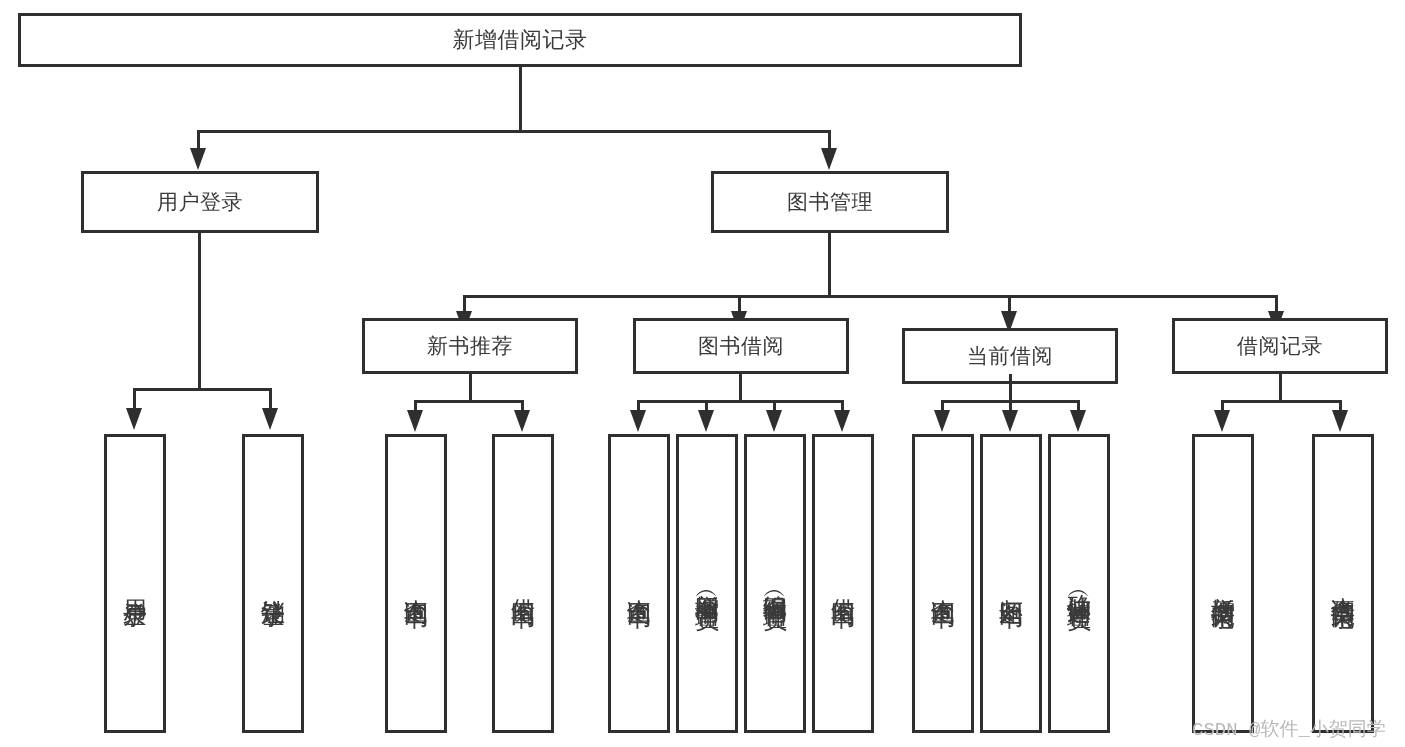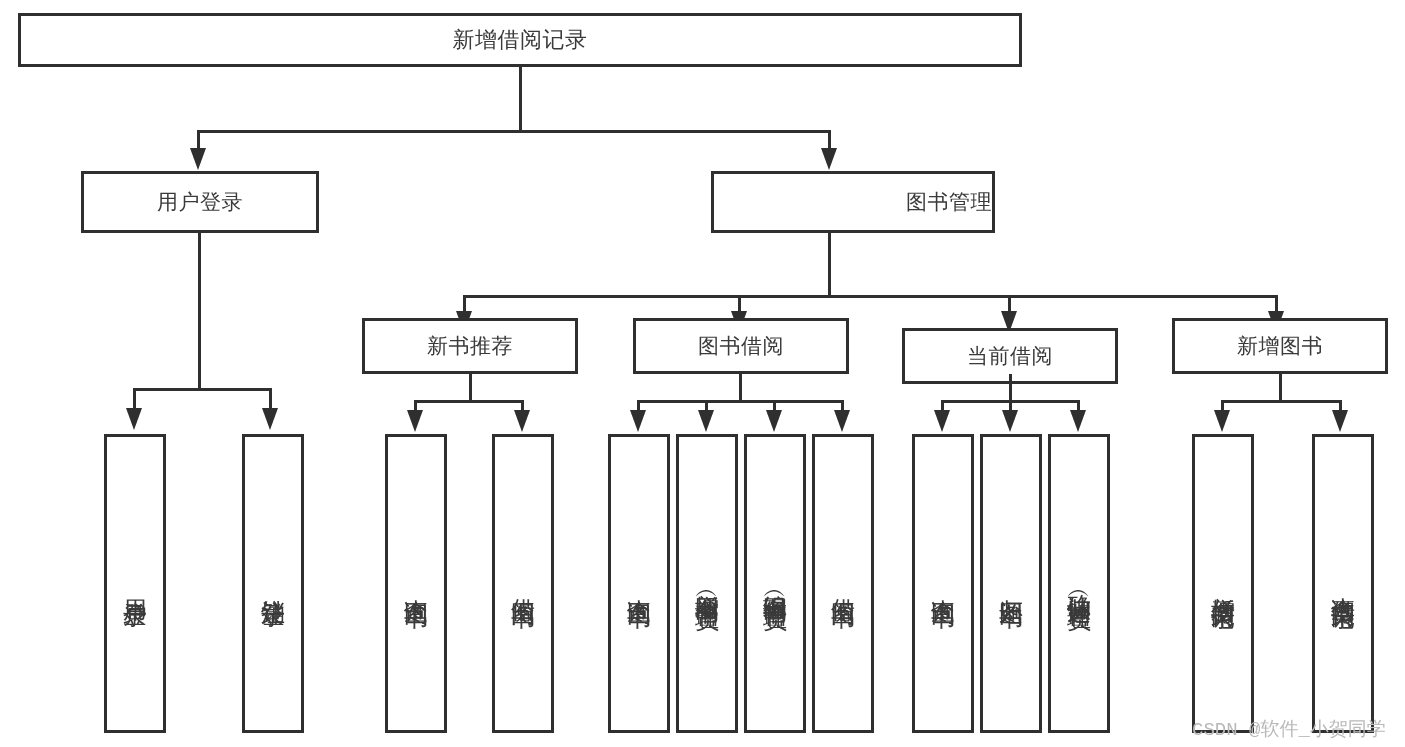--- a/index.html
+++ b/index.html
@@ -92,21 +92,21 @@
   <div class="line-v" style="left:519px; top:67px; height:63px;"></div>
   <div class="line-h" style="left:197px; top:130px; width:634px;"></div>
   <div class="line-v" style="left:197px; top:130px; height:20px;"></div>
   <div class="arrow" style="left:190px; top:148px;"></div>
   <div class="line-v" style="left:828px; top:130px; height:20px;"></div>
   <div class="arrow" style="left:821px; top:148px;"></div>
 
   <div class="node horiz" style="left:81px; top:171px; width:238px; height:62px;">
     <span>用户登录</span>
   </div>
-  <div class="node horiz" style="left:711px; top:171px; width:284px; height:62px;justify-content:flex-end;">
+  <div class="node horiz" style="left:711px; top:171px; width:238px; height:62px;">
     <span>图书管理</span>
   </div>
 
   <div class="line-v" style="left:198px; top:233px; height:155px;"></div>
   <div class="line-h" style="left:133px; top:388px; width:138px;"></div>
   <div class="line-v" style="left:133px; top:388px; height:22px;"></div>
   <div class="arrow" style="left:126px; top:408px;"></div>
   <div class="line-v" style="left:269px; top:388px; height:22px;"></div>
   <div class="arrow" style="left:262px; top:408px;"></div>
 
@@ -124,21 +124,21 @@
   <div class="node horiz" style="left:362px; top:318px; width:216px; height:56px;">
     <span>新书推荐</span>
   </div>
   <div class="node horiz" style="left:633px; top:318px; width:216px; height:56px;">
     <span>图书借阅</span>
   </div>
   <div class="node horiz" style="left:902px; top:328px; width:216px; height:56px;">
     <span>当前借阅</span>
   </div>
   <div class="node horiz" style="left:1172px; top:318px; width:216px; height:56px;">
-    <span>新增图书</span>
+    <span>借阅记录</span>
   </div>
 
   <div class="line-v" style="left:469px; top:374px; height:28px;"></div>
   <div class="line-h" style="left:414px; top:400px; width:110px;"></div>
   <div class="line-v" style="left:414px; top:400px; height:12px;"></div>
   <div class="arrow" style="left:407px; top:410px;"></div>
   <div class="line-v" style="left:521px; top:400px; height:12px;"></div>
   <div class="arrow" style="left:514px; top:410px;"></div>
 
   <div class="line-v" style="left:739px; top:374px; height:28px;"></div>

